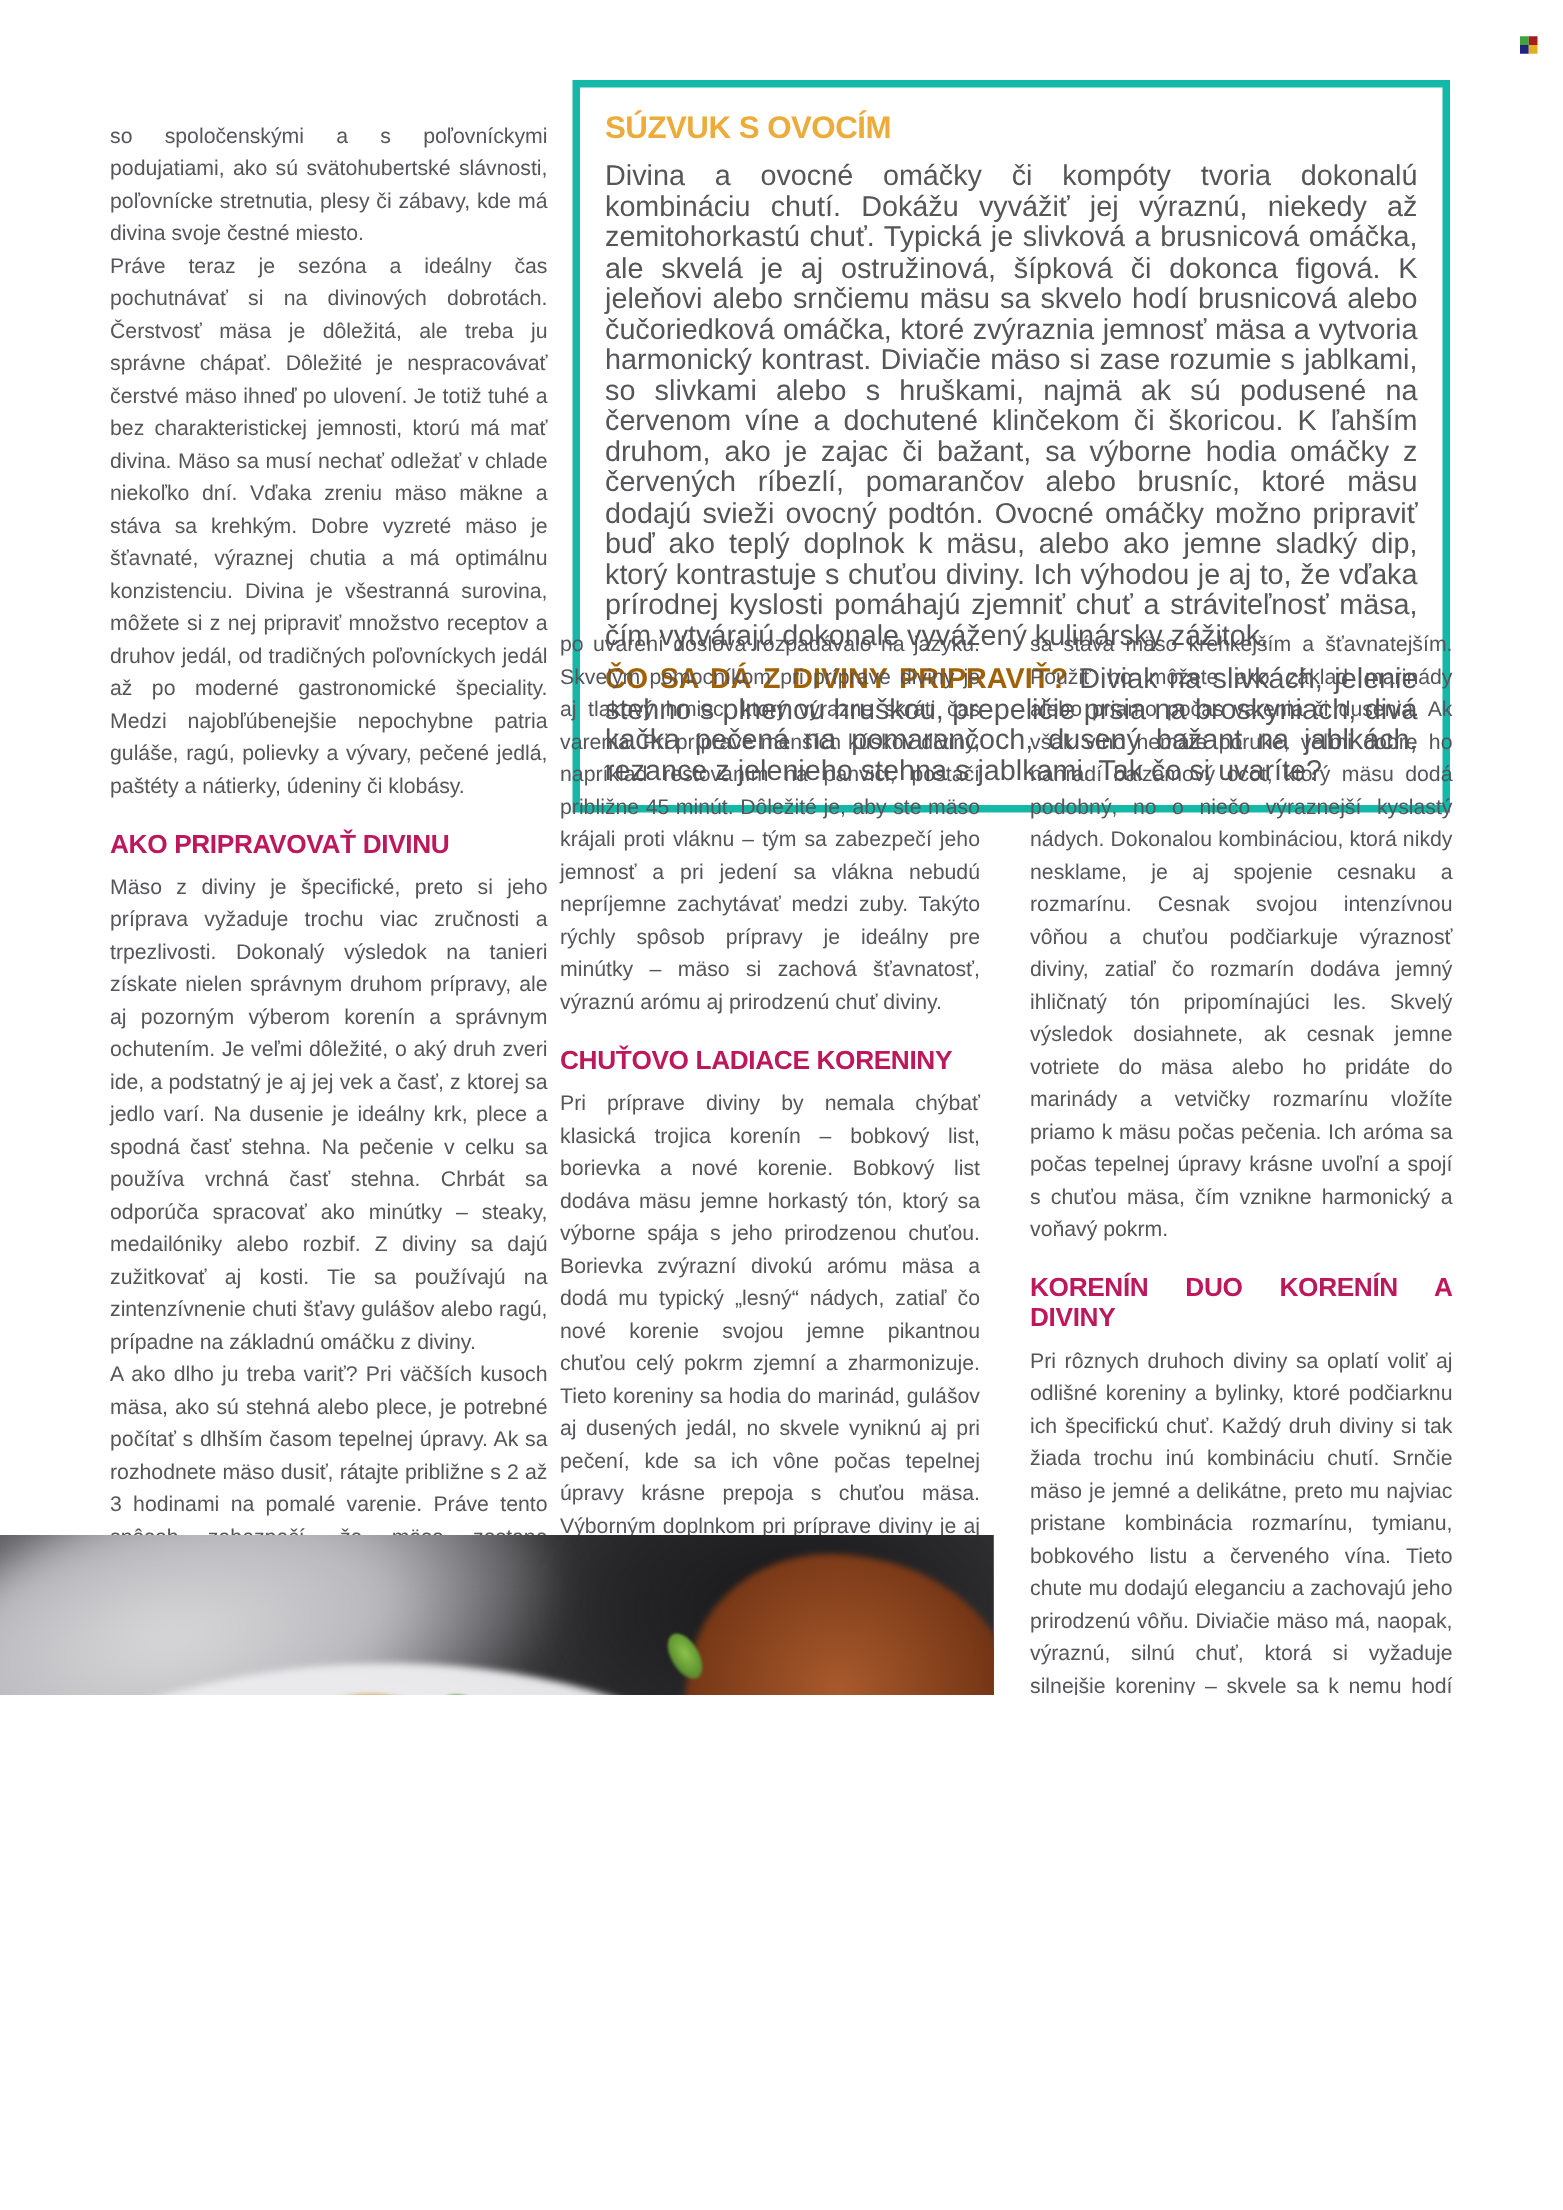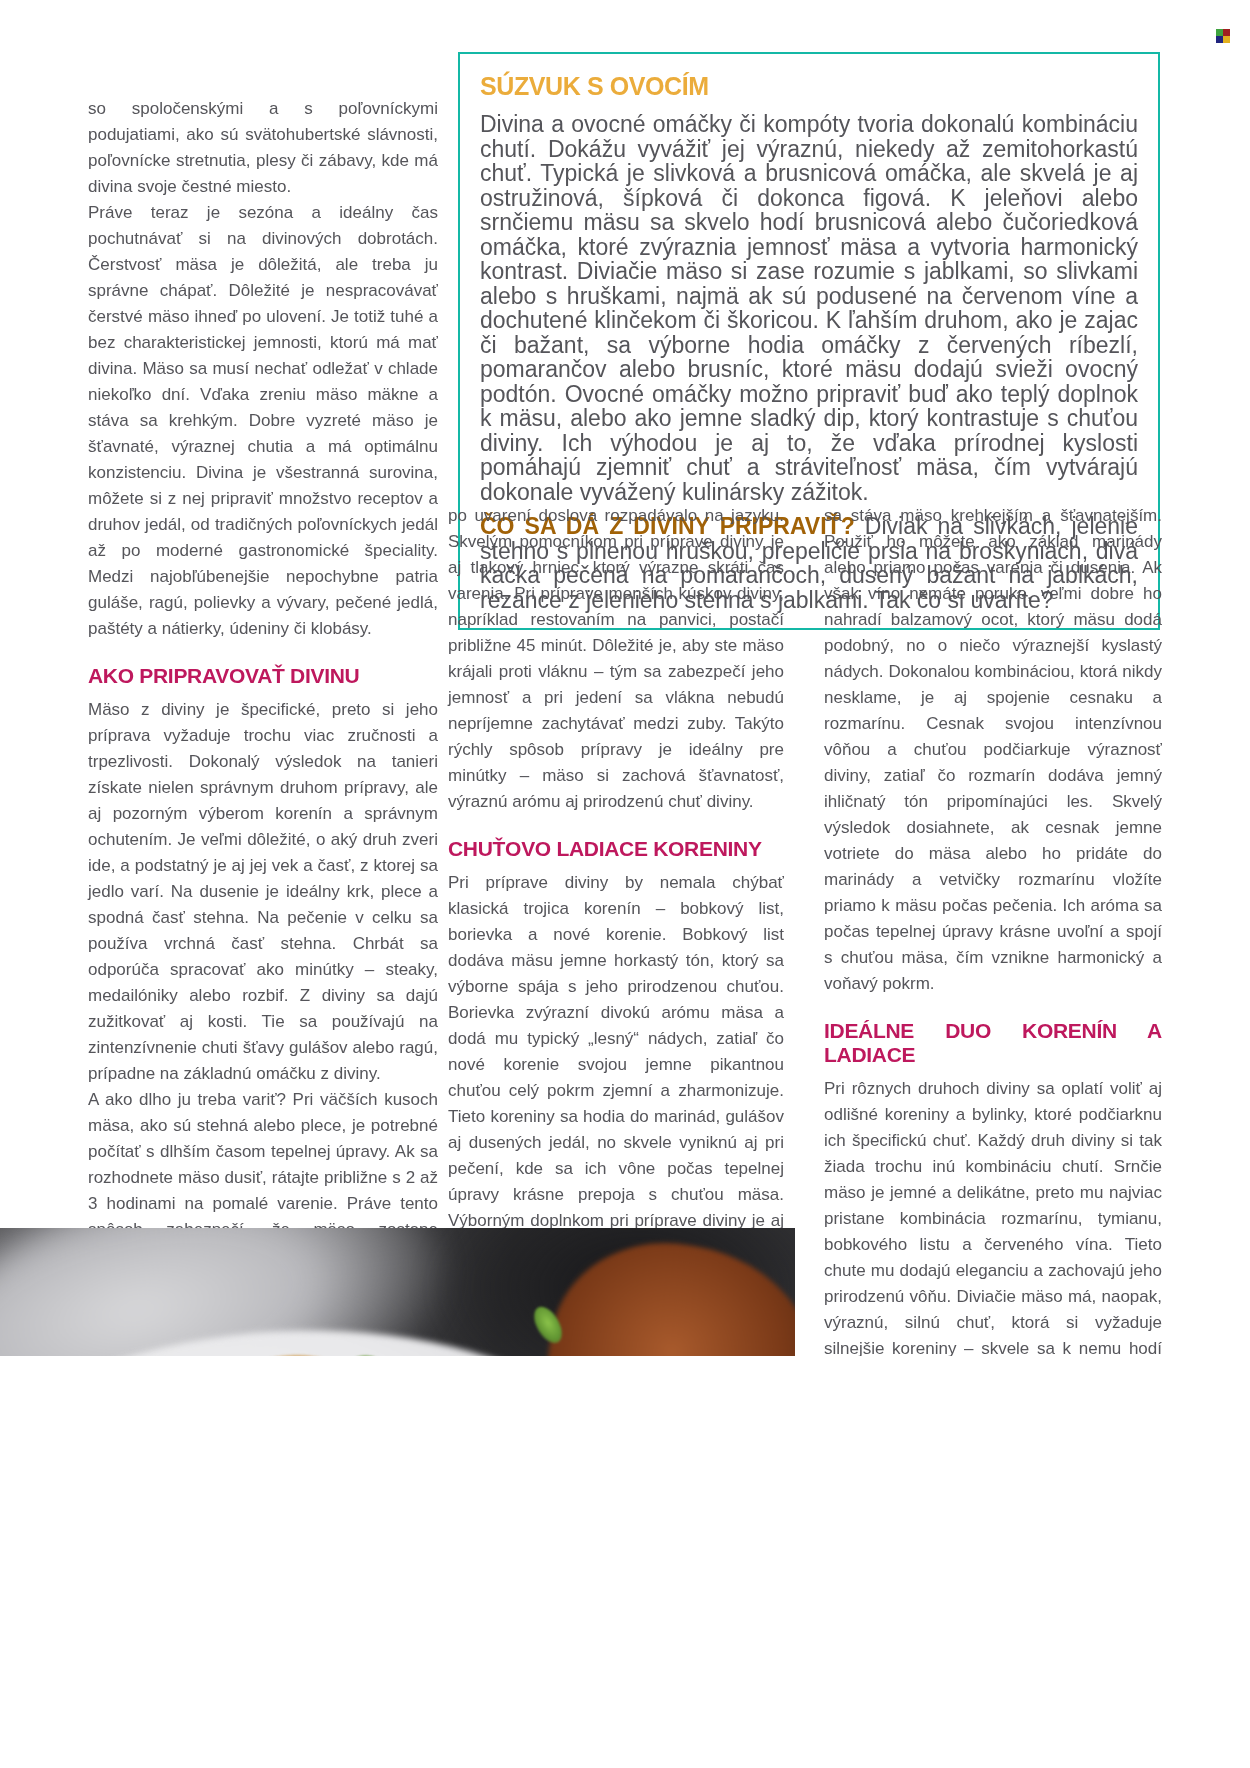--- a/index.html
+++ b/index.html
@@ -3,22 +3,22 @@
 <meta charset="utf-8">
 <style>
   html,body{margin:0;padding:0;background:#ffffff;}
   .page{position:relative;width:1250px;height:1356px;background:#ffffff;overflow:hidden;
         font-family:"Liberation Sans","DejaVu Sans",sans-serif;color:#55555a;}
   .bodytext{font-size:17px;line-height:26px;text-align:justify;}
   .bodytext p{margin:0;}
   .colhead{color:#be185d;font-weight:700;font-size:21px;letter-spacing:-0.3px;
            margin:22px 0 9px 0;line-height:24px;}
   .col-left{position:absolute;left:88px;top:96px;width:350px;}
-  .info-box{position:absolute;left:458px;top:52px;width:702px;box-sizing:border-box;
-            border:2px solid #14b8a6;padding:18px 20px 16px 20px;background:#ffffff;}
+  .info-box{position:absolute;left:458px;top:64px;width:702px;box-sizing:border-box;
+            border:6px solid #14b8a6;padding:18px 20px 16px 20px;background:#ffffff;}
   .info-box .boxhead{color:#EBAC3B;font-weight:700;font-size:25px;letter-spacing:-0.4px;
             margin:0 0 12px 0;line-height:28px;}
   .info-box .boxtext{font-size:23px;line-height:24.5px;text-align:justify;}
   .info-box .boxtext p{margin:0;}
   .info-box .qa{margin-top:10px !important;}
   .info-box strong{color:#a16207;}
   .col-mid{position:absolute;left:448px;top:503px;width:336px;}
   .col-right{position:absolute;left:824px;top:503px;width:338px;}
   .pagenum{position:absolute;right:66px;top:1692px;font-size:46px;line-height:46px;
            color:#A59C6F;font-weight:400;}
@@ -98,21 +98,21 @@
   </div>
 
   <div class="col-mid bodytext">
     <p>po uvarení doslova rozpadávalo na jazyku. Skvelým pomocníkom pri príprave diviny je aj tlakový hrniec, ktorý výrazne skráti čas varenia. Pri príprave menších kúskov diviny, napríklad restovaním na panvici, postačí približne 45 minút. Dôležité je, aby ste mäso krájali proti vláknu – tým sa zabezpečí jeho jemnosť a pri jedení sa vlákna nebudú nepríjemne zachytávať medzi zuby. Takýto rýchly spôsob prípravy je ideálny pre minútky – mäso si zachová šťavnatosť, výraznú arómu aj prirodzenú chuť diviny.</p>
     <h2 class="colhead">CHUŤOVO LADIACE KORENINY</h2>
     <p>Pri príprave diviny by nemala chýbať klasická trojica korenín – bobkový list, borievka a nové korenie. Bobkový list dodáva mäsu jemne horkastý tón, ktorý sa výborne spája s jeho prirodzenou chuťou. Borievka zvýrazní divokú arómu mäsa a dodá mu typický „lesný“ nádych, zatiaľ čo nové korenie svojou jemne pikantnou chuťou celý pokrm zjemní a zharmonizuje. Tieto koreniny sa hodia do marinád, gulášov aj dusených jedál, no skvele vyniknú aj pri pečení, kde sa ich vône počas tepelnej úpravy krásne prepoja s chuťou mäsa. Výborným doplnkom pri príprave diviny je aj červené víno, ktoré mäso zjemní, dodá mu plnšiu, hlbšiu chuť a zároveň pomáha rozpúšťať kolagén, čím</p>
   </div>
 
   <div class="col-right bodytext">
     <p>sa stáva mäso krehkejším a šťavnatejším. Použiť ho môžete ako základ marinády alebo priamo počas varenia či dusenia. Ak však víno nemáte poruke, veľmi dobre ho nahradí balzamový ocot, ktorý mäsu dodá podobný, no o niečo výraznejší kyslastý nádych. Dokonalou kombináciou, ktorá nikdy nesklame, je aj spojenie cesnaku a rozmarínu. Cesnak svojou intenzívnou vôňou a chuťou podčiarkuje výraznosť diviny, zatiaľ čo rozmarín dodáva jemný ihličnatý tón pripomínajúci les. Skvelý výsledok dosiahnete, ak cesnak jemne votriete do mäsa alebo ho pridáte do marinády a vetvičky rozmarínu vložíte priamo k mäsu počas pečenia. Ich aróma sa počas tepelnej úpravy krásne uvoľní a spojí s chuťou mäsa, čím vznikne harmonický a voňavý pokrm.</p>
-    <h2 class="colhead">IDEÁLNE DUO KORENÍN A LADIACE</h2>
+    <h2 class="colhead">KORENÍN DUO KORENÍN A DIVINY</h2>
     <p>Pri rôznych druhoch diviny sa oplatí voliť aj odlišné koreniny a bylinky, ktoré podčiarknu ich špecifickú chuť. Každý druh diviny si tak žiada trochu inú kombináciu chutí. Srnčie mäso je jemné a delikátne, preto mu najviac pristane kombinácia rozmarínu, tymianu, bobkového listu a červeného vína. Tieto chute mu dodajú eleganciu a zachovajú jeho prirodzenú vôňu. Diviačie mäso má, naopak, výraznú, silnú chuť, ktorá si vyžaduje silnejšie koreniny – skvele sa k nemu hodí borievka, nové korenie, cesnak, čierne korenie a štipka majoránu. Výborné je aj dusené s koreňovou zeleninou, červeným vínom či so slaninou. Jelenie mäso je čosi medzi srnčím a hovädzím, preto k nemu pasujú bylinky ako tymian, rozmarín, borievka či šalvia. Ak chcete zvýrazniť jeho prirodzenú arómu, pridajte trochu červeného vína alebo brusnicovej omáčky. Zajac a králik majú jemnejšie mäso, ktoré vynikne s cesnakom, bielym vínom, bobkovým listom a so zelenými bylinkami ako petržlen či tymian. Ak sa rozhodnete pripraviť pokrm z bažanta alebo jarabice, siahnite po masle, bielom víne, šalvii a rozmaríne – tieto suroviny zvýraznia ich jemnosť a zachovajú šťavnatosť mäsa.</p>
 
   </div>
 
   <div class="photo">
     <div class="ph-lightstreak"></div>
     <div class="ph-darkcorner"></div>
     <div class="ph-plate"></div>
     <div class="ph-ome">OME</div>
     <div class="ph-sauce"></div>

